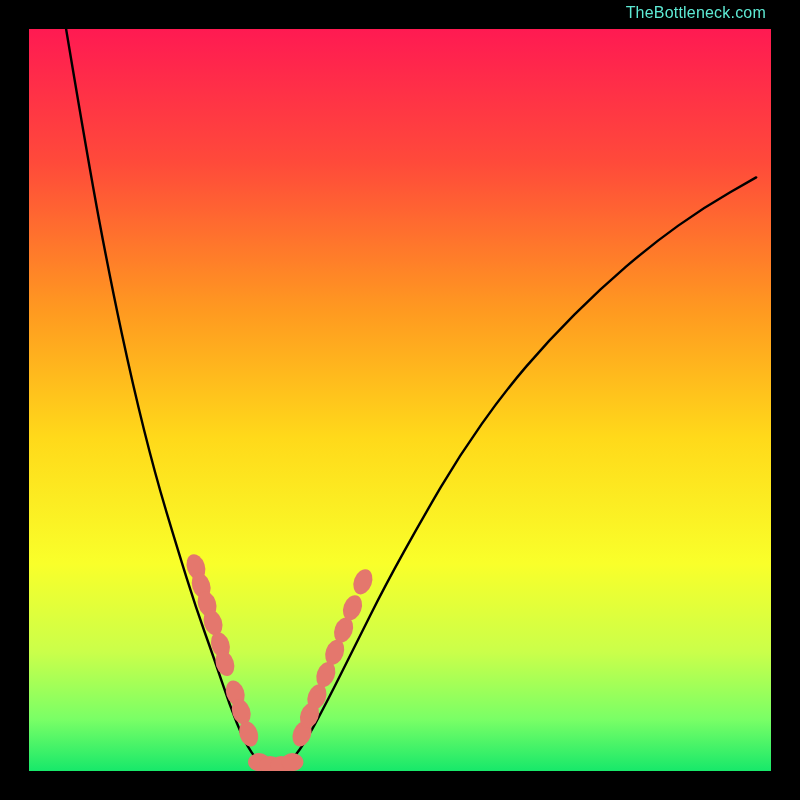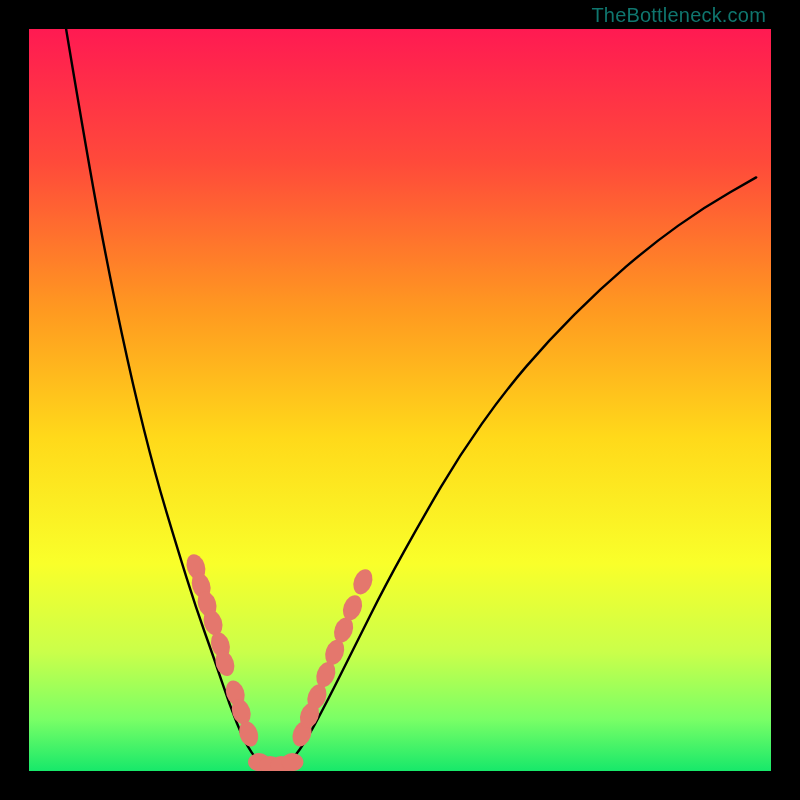--- a/index.html
+++ b/index.html
@@ -23,23 +23,23 @@
     left: 0;
     top: 0;
     width: 742px;
     height: 742px;
   }
   .watermark {
     position: absolute;
     top: 4px;
     right: 34px;
     font-family: Arial, Helvetica, sans-serif;
-    font-size: 20px;
+    font-size: 16px;
     font-weight: 500;
-    color: #0f766e;
+    color: #5eead4;
     letter-spacing: 0.2px;
   }
   svg {
     display: block;
   }
 </style>
 </head>
 <body>
 
 <div class="frame">

